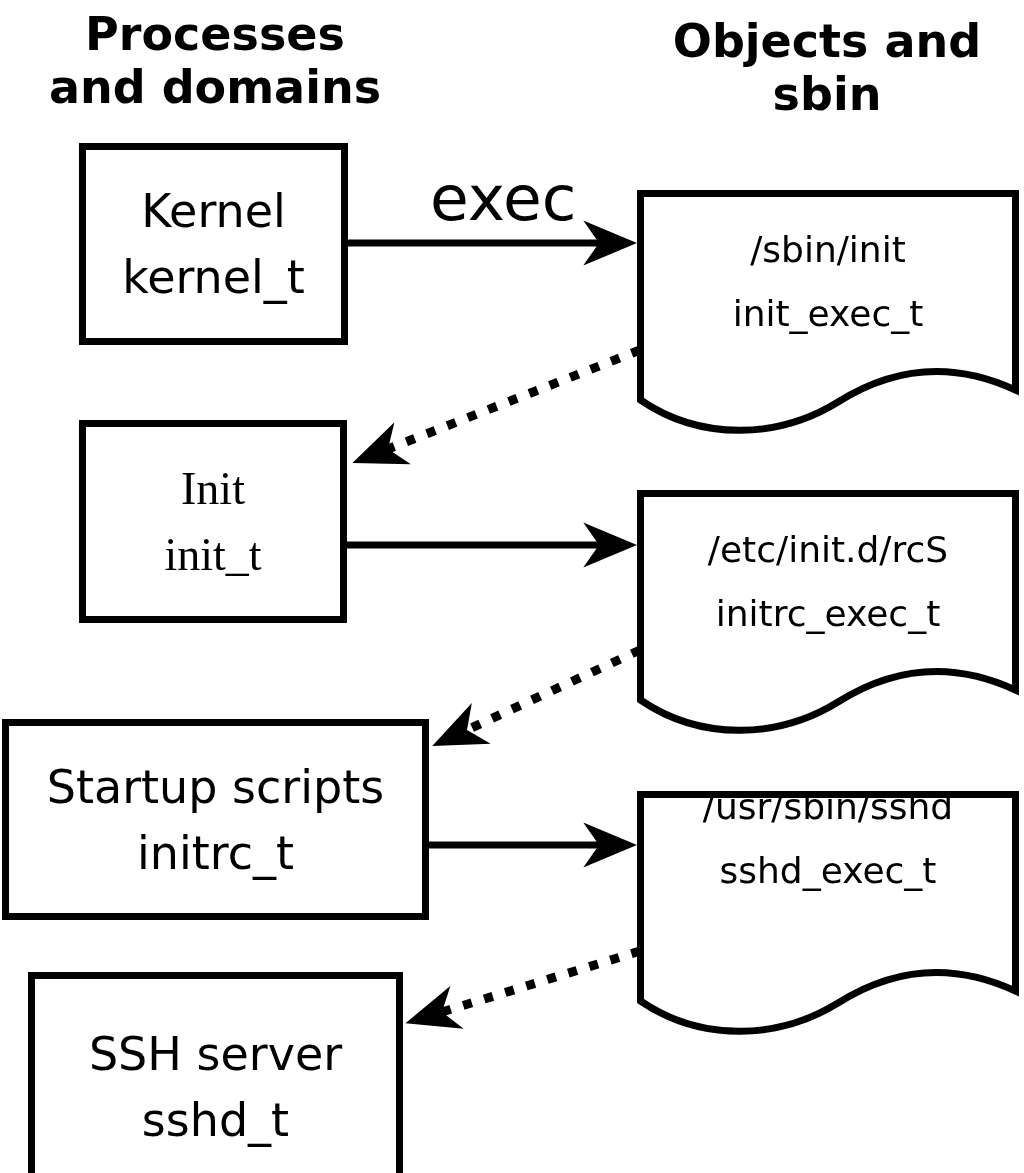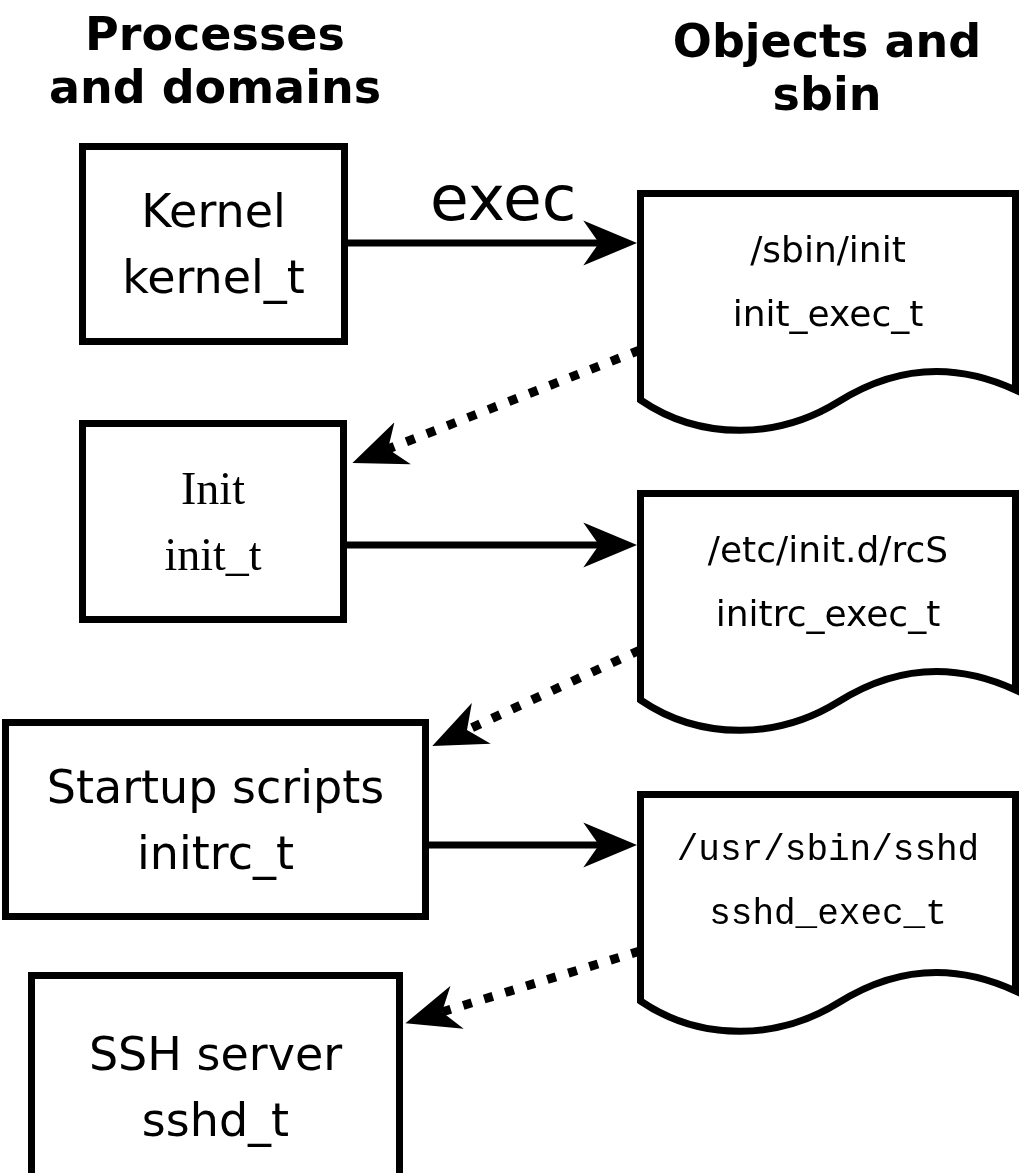--- a/index.html
+++ b/index.html
@@ -113,20 +113,20 @@
   </div>
 
   <div class="dtext" style="left:640px; top:202px; width:376px; height:160px;">
     <div>/sbin/init</div>
     <div>init_exec_t</div>
   </div>
   <div class="dtext" style="left:640px; top:502px; width:376px; height:160px;">
     <div>/etc/init.d/rcS</div>
     <div>initrc_exec_t</div>
   </div>
-  <div class="dtext" style="left:640px; top:803px; width:376px; height:160px;font-family:Liberation Mono, monospace;">
+  <div class="dtext" style="left:640px; top:759px; width:376px; height:160px;">
     <div>/usr/sbin/sshd</div>
     <div>sshd_exec_t</div>
   </div>
 
   <div class="edge-label" style="left:430px; top:174px; width:145px;">exec</div>
 
 </div>
 
 </body></html>

